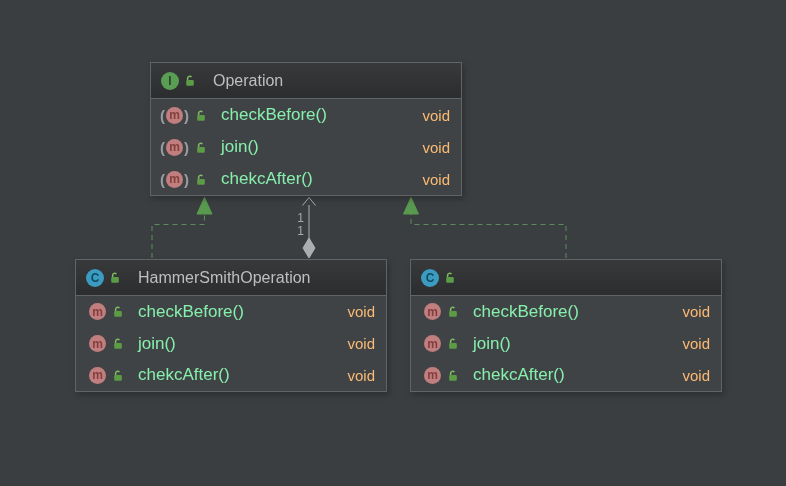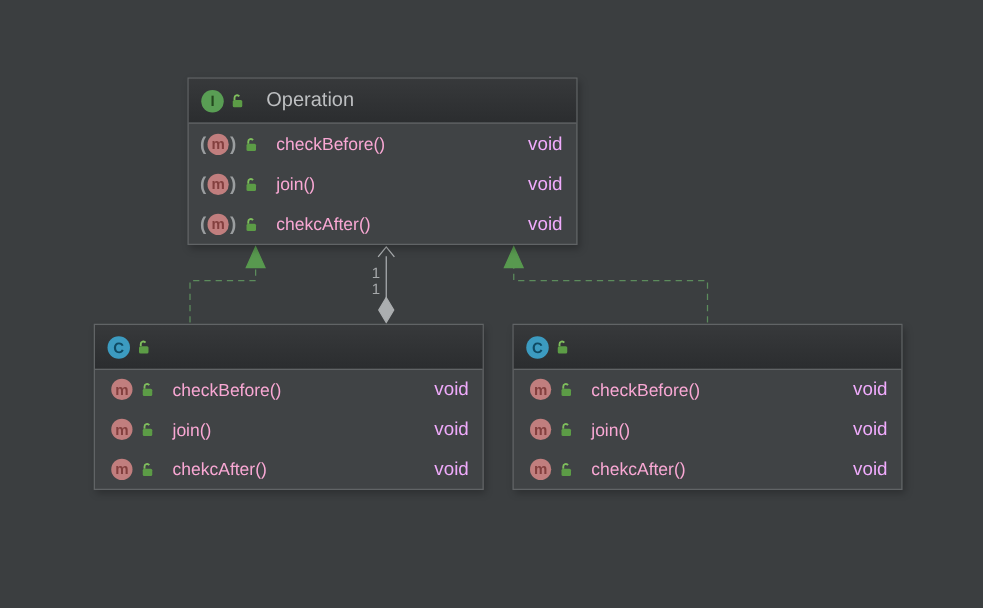--- a/index.html
+++ b/index.html
@@ -42,22 +42,22 @@
     background:#C17E7E;color:#833F3E;
     display:flex;align-items:center;justify-content:center;
     font-size:12px;font-weight:bold;
   }
 
   .lock{flex:0 0 auto;}
   .node-header .lock{margin-left:5px;margin-right:17px;}
   .row .lock{margin-left:6px;margin-right:14px;}
 
   .node-title{font-size:16px;color:#BDBFC1;white-space:nowrap;}
-  .mname{font-size:14px;color:#f9a8d4;white-space:nowrap;}
-  .mtype{margin-left:auto;margin-right:11px;font-size:15px;color:#f0abfc;}
+  .mname{font-size:17px;color:#86efac;white-space:nowrap;}
+  .mtype{margin-left:auto;margin-right:11px;font-size:15px;color:#fdba74;}
 
   .dash{stroke:#5C8C5C;stroke-width:1;fill:none;stroke-dasharray:5 4;}
   .gtri{fill:#58994F;stroke:#58994F;}
   .grayline{stroke:#ABAEB0;stroke-width:1;fill:none;}
   .diamond{fill:#ABAEB0;stroke:#ABAEB0;}
   .mult{fill:#A6A9AB;font-size:12px;font-family:"Liberation Sans",sans-serif;}
 
   #n-operation{left:150px;top:62px;width:312px;height:134px;}
   #n-hammersmith{left:75px;top:259px;width:312px;height:133px;}
   #n-carpenter{left:410px;top:259px;width:312px;height:133px;}
@@ -131,20 +131,21 @@
     </div>
   </div>
 
   <div class="node" id="n-hammersmith">
     <div class="node-header">
       <span class="kind-badge cls">C</span>
       <svg class="lock" width="12" height="13" viewBox="0 0 12 13">
         <path d="M3.6 6 L3.6 4.4 A2.1 2.1 0 0 1 7.4 3.1" fill="none" stroke="#7FBE5D" stroke-width="1.5"></path>
         <rect x="2.2" y="6" width="7.6" height="5.8" rx="1.2" fill="#5C9C46"></rect>
       </svg>
+      <span class="node-title">HammerSmithOperation</span>
     </div>
     <div class="node-body">
       <div class="row">
         <span class="m-wrap">
             <span class="m-badge">m</span>
           </span>
         <svg class="lock" width="12" height="13" viewBox="0 0 12 13">
           <path d="M3.6 6 L3.6 4.4 A2.1 2.1 0 0 1 7.4 3.1" fill="none" stroke="#7FBE5D" stroke-width="1.5"></path>
           <rect x="2.2" y="6" width="7.6" height="5.8" rx="1.2" fill="#5C9C46"></rect>
         </svg>

